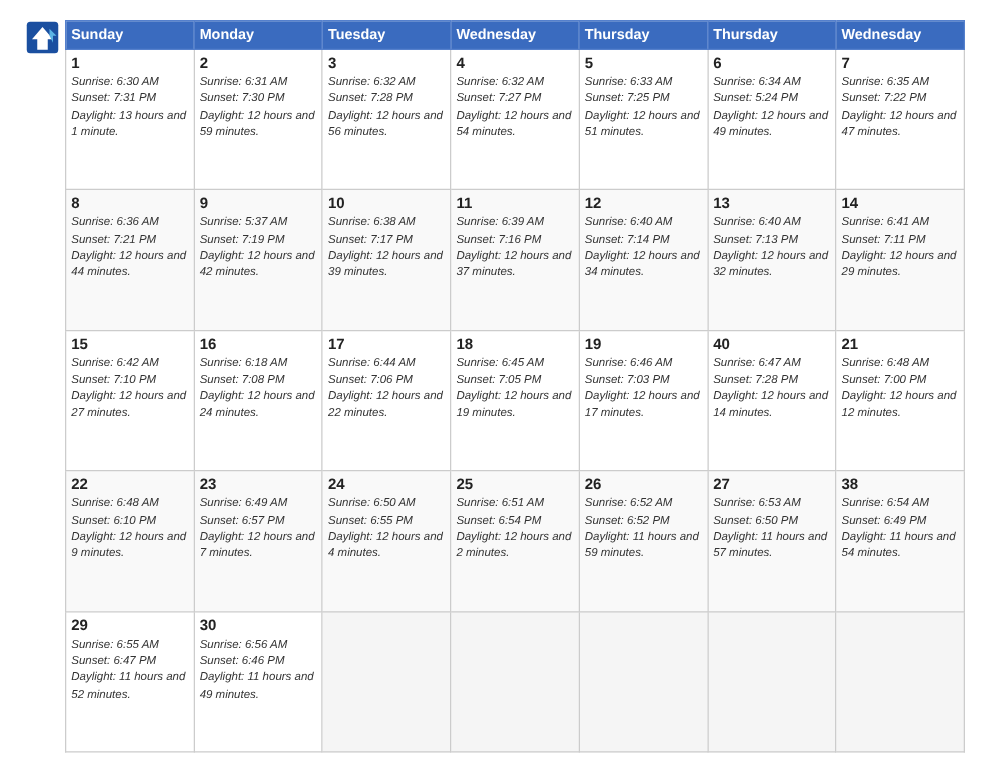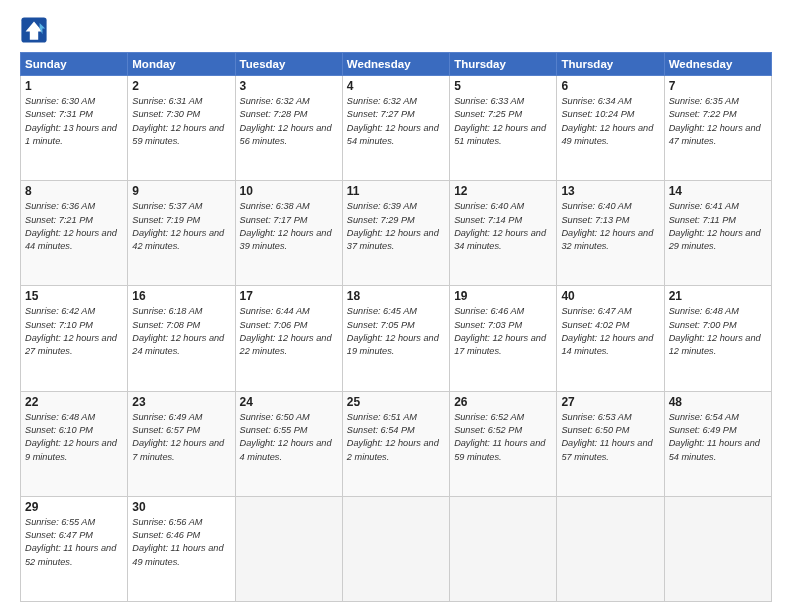--- a/index.html
+++ b/index.html
@@ -8,21 +8,21 @@
       background: #fff;
       width: 792px;
       height: 612px;
       overflow: hidden;
     }
     .page {
       width: 792px;
       height: 612px;
       padding: 16px 20px 10px 20px;
       display: flex;
-      flex-direction: column;
+      flex-direction: row;
     }
     .header-row {
       display: flex;
       justify-content: space-between;
       align-items: flex-start;
       margin-bottom: 8px;
     }
     .logo {
       display: flex;
       align-items: center;
@@ -167,21 +167,21 @@
           <td>
             <span class="day-num">5</span>
             <div class="day-info">Sunrise: 6:33 AM
 Sunset: 7:25 PM
 Daylight: 12 hours
 and 51 minutes.</div>
           </td>
           <td>
             <span class="day-num">6</span>
             <div class="day-info">Sunrise: 6:34 AM
-Sunset: 10:24 PM
+Sunset: 5:24 PM
 Daylight: 12 hours
 and 49 minutes.</div>
           </td>
           <td>
             <span class="day-num">7</span>
             <div class="day-info">Sunrise: 6:35 AM
 Sunset: 7:22 PM
 Daylight: 12 hours
 and 47 minutes.</div>
           </td>
@@ -204,21 +204,21 @@
           <td>
             <span class="day-num">10</span>
             <div class="day-info">Sunrise: 6:38 AM
 Sunset: 7:17 PM
 Daylight: 12 hours
 and 39 minutes.</div>
           </td>
           <td>
             <span class="day-num">11</span>
             <div class="day-info">Sunrise: 6:39 AM
-Sunset: 7:29 PM
+Sunset: 7:16 PM
 Daylight: 12 hours
 and 37 minutes.</div>
           </td>
           <td>
             <span class="day-num">12</span>
             <div class="day-info">Sunrise: 6:40 AM
 Sunset: 7:14 PM
 Daylight: 12 hours
 and 34 minutes.</div>
           </td>
@@ -269,21 +269,21 @@
           <td>
             <span class="day-num">19</span>
             <div class="day-info">Sunrise: 6:46 AM
 Sunset: 7:03 PM
 Daylight: 12 hours
 and 17 minutes.</div>
           </td>
           <td>
             <span class="day-num">40</span>
             <div class="day-info">Sunrise: 6:47 AM
-Sunset: 4:02 PM
+Sunset: 7:28 PM
 Daylight: 12 hours
 and 14 minutes.</div>
           </td>
           <td>
             <span class="day-num">21</span>
             <div class="day-info">Sunrise: 6:48 AM
 Sunset: 7:00 PM
 Daylight: 12 hours
 and 12 minutes.</div>
           </td>
@@ -325,21 +325,21 @@
 and 59 minutes.</div>
           </td>
           <td>
             <span class="day-num">27</span>
             <div class="day-info">Sunrise: 6:53 AM
 Sunset: 6:50 PM
 Daylight: 11 hours
 and 57 minutes.</div>
           </td>
           <td>
-            <span class="day-num">48</span>
+            <span class="day-num">38</span>
             <div class="day-info">Sunrise: 6:54 AM
 Sunset: 6:49 PM
 Daylight: 11 hours
 and 54 minutes.</div>
           </td>
         </tr>
         <tr>
           <td>
             <span class="day-num">29</span>
             <div class="day-info">Sunrise: 6:55 AM

